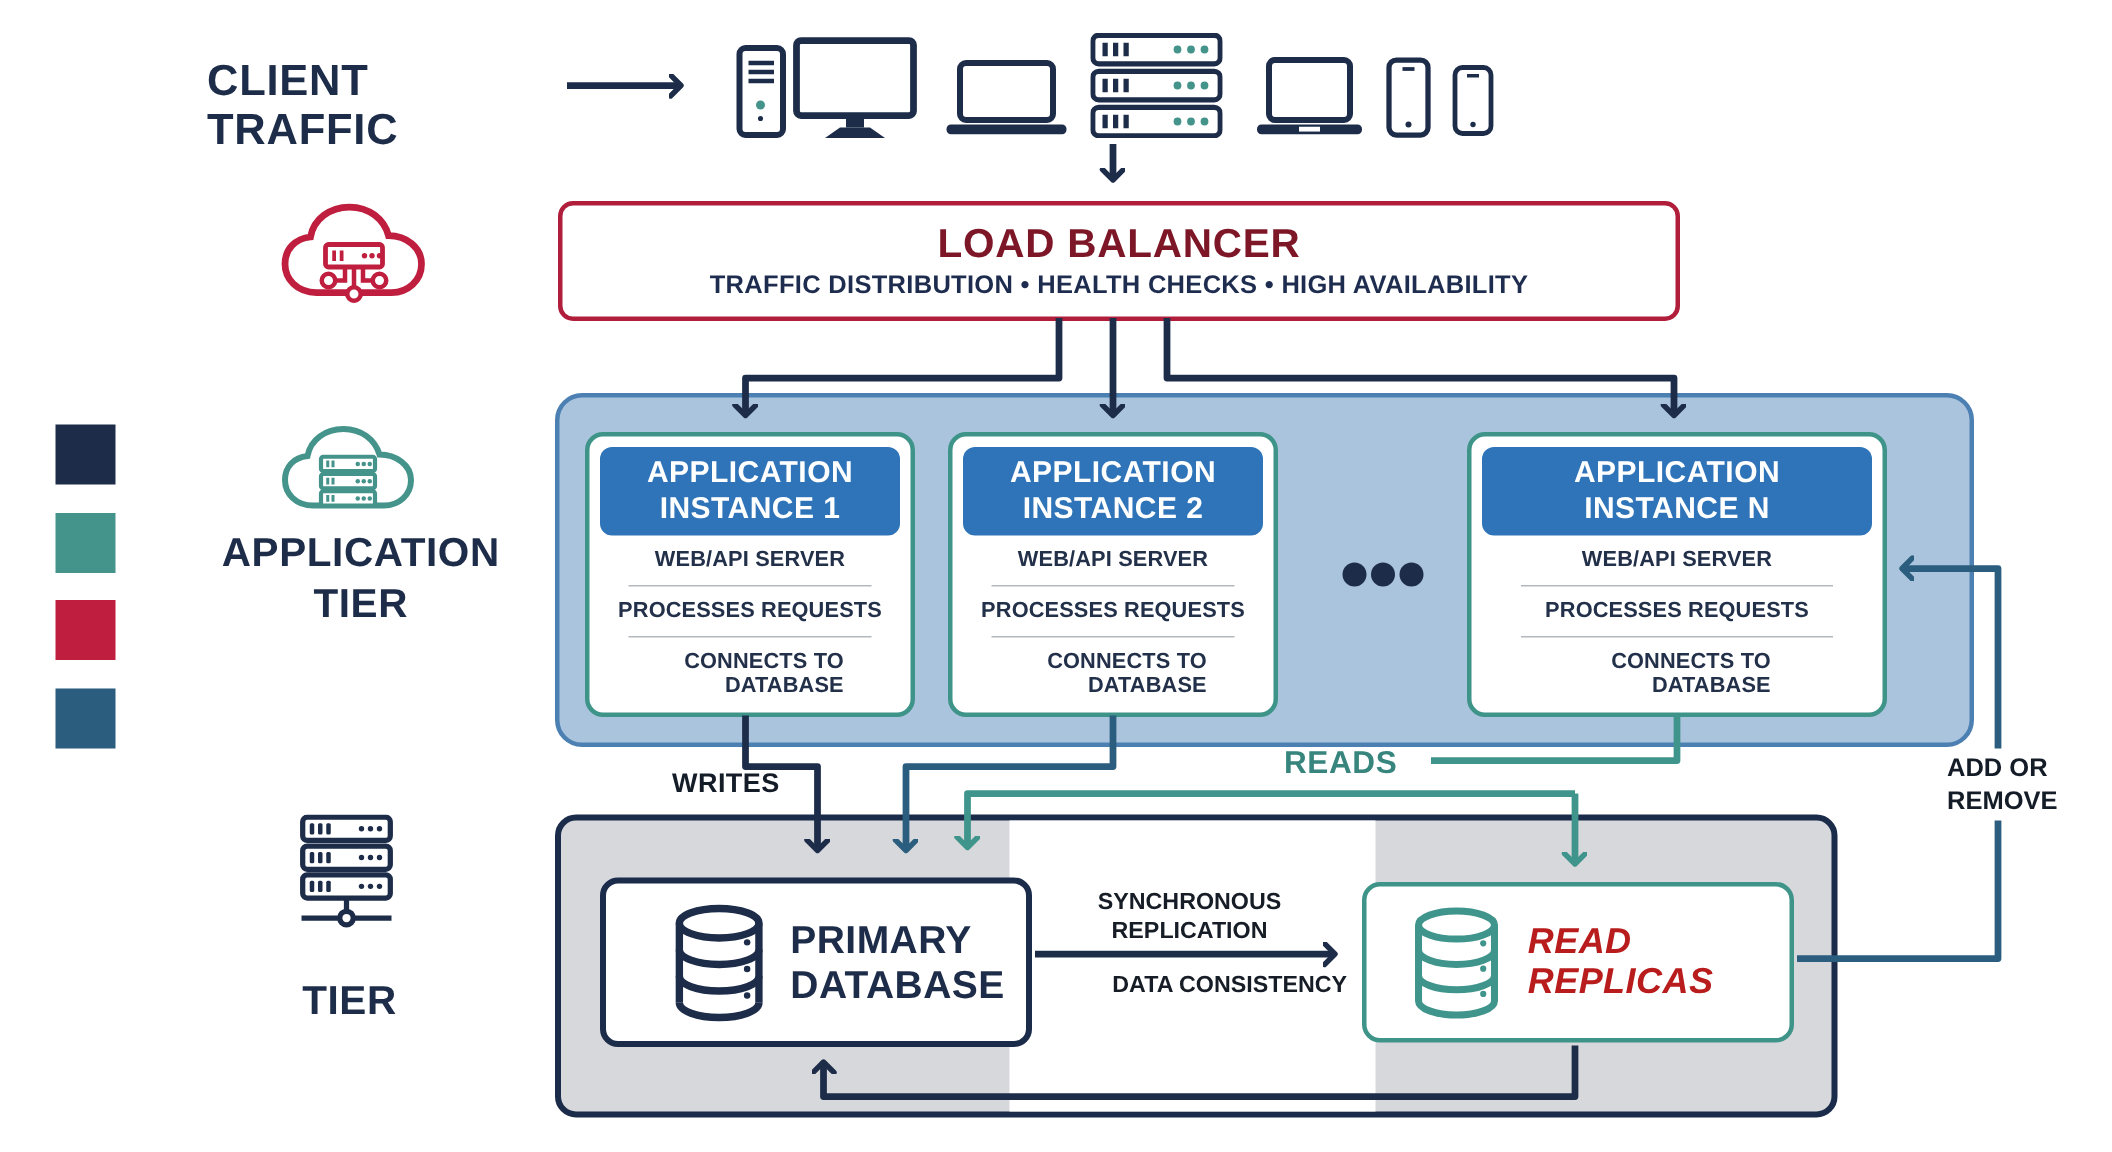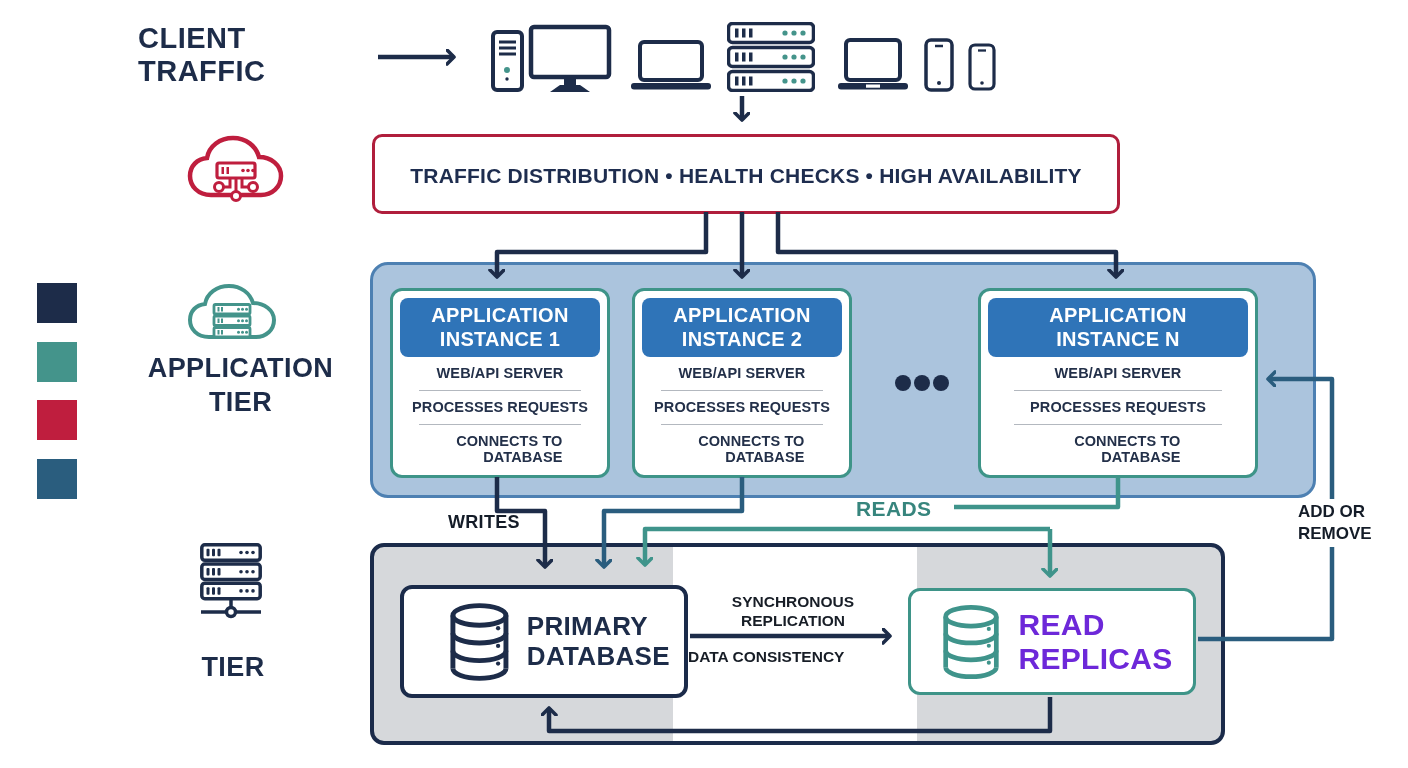--- a/index.html
+++ b/index.html
@@ -1,24 +1,24 @@
 <!DOCTYPE html>
 <html><head>
 <meta charset="utf-8">
 <style>
   html,body{margin:0;padding:0;background:#ffffff;}
   #canvas{position:relative;width:1408px;height:768px;background:#ffffff;overflow:hidden;
           font-family:"Liberation Sans",sans-serif;}
   .abs{position:absolute;}
   
-  .client-label{left:138px;top:22px;width:240px;font-size:29px;font-weight:800;color:#1d2c49;letter-spacing:.5px;}
+  .client-label{left:138px;top:38px;width:240px;font-size:29px;font-weight:800;color:#1d2c49;letter-spacing:.5px;}
   .lb-box{left:372px;top:134px;width:742px;height:74px;background:#fff;border:3.5px solid #b01e3c;border-radius:10px;
           display:flex;flex-direction:column;align-items:center;justify-content:center;z-index:2;}
   .lb-title{font-size:27px;font-weight:800;color:#7d1626;letter-spacing:.5px;line-height:1.05;}
-  .lb-sub{font-size:21px;font-weight:700;color:#1e2d4f;margin-top:4px;letter-spacing:.2px;}
+  .lb-sub{font-size:17px;font-weight:700;color:#1e2d4f;margin-top:4px;letter-spacing:.2px;}
   .asg-label{left:1030px;top:229px;width:320px;text-align:right;font-size:20px;font-weight:800;color:#26608f;letter-spacing:.4px;}
   .asg-box{left:370px;top:262px;width:940px;height:230px;background:#abc4dd;border:3px solid #4d80b2;border-radius:18px;z-index:1;}
   .card{background:#fff;border:3px solid #3e9488;border-radius:12px;z-index:2;display:flex;flex-direction:column;align-items:center;padding-top:7px;box-sizing:border-box;}
   .card1{left:390px;top:288px;width:220px;height:190px;}
   .card2{left:632px;top:288px;width:220px;height:190px;}
   .cardN{left:978px;top:288px;width:280px;height:190px;}
   .card-head{background:#2f74b8;border-radius:8px;color:#fff;font-size:20px;font-weight:800;text-align:center;
              line-height:1.18;padding:6px 10px;width:calc(100% - 34px);letter-spacing:.3px;}
   .card-item{font-size:14.5px;font-weight:700;color:#233049;text-align:right;margin-top:8px;line-height:1.15;letter-spacing:.1px;}
   .card-item.narrow{max-width:125px;}
@@ -27,23 +27,23 @@
   .app-tier-label{left:138px;top:352px;width:205px;}
   .db-tier-label{left:148px;top:617px;width:170px;}
   .sq{left:37px;width:40px;height:40px;}
   .db-box{left:370px;top:543px;width:855px;height:202px;background:#d6d8db;border:4px solid #1b2b4a;border-radius:14px;z-index:1;box-sizing:border-box;}
   .db-white-band{position:absolute;left:299px;top:0;width:244px;height:100%;background:#ffffff;}
   .primary-box{left:400px;top:585px;width:288px;height:113px;background:#fff;border:4px solid #1b2b4a;border-radius:12px;
                display:flex;align-items:center;justify-content:center;gap:16px;z-index:2;box-sizing:border-box;padding-left:44px;}
   .primary-title{width:160px;font-size:26px;font-weight:800;color:#1d2c49;line-height:1.12;letter-spacing:.3px;}
   .replica-box{left:908px;top:588px;width:288px;height:107px;background:#fff;border:3px solid #3e9488;border-radius:12px;
                display:flex;align-items:center;justify-content:center;gap:18px;z-index:2;box-sizing:border-box;}
-  .replica-title{width:145px;font-size:30px;font-weight:800;color:#6d28d9;line-height:1.12;letter-spacing:.3px;}
+  .replica-title{width:145px;font-size:24px;font-weight:800;color:#b91c1c;line-height:1.12;letter-spacing:.3px;font-style:italic;}
   .repl-top{left:700px;top:592px;width:186px;text-align:center;font-size:15.5px;font-weight:700;color:#171d26;line-height:1.25;z-index:6;}
-  .repl-bottom{left:688px;top:648px;width:210px;text-align:left;font-size:15.5px;font-weight:700;color:#171d26;z-index:6;}
+  .repl-bottom{left:688px;top:648px;width:210px;text-align:right;font-size:15.5px;font-weight:700;color:#171d26;z-index:6;}
   .writes-label{left:448px;top:512px;width:90px;font-size:18px;font-weight:800;color:#141c28;letter-spacing:.3px;z-index:6;}
   .reads-label{left:856px;top:497px;width:95px;font-size:21px;font-weight:800;color:#37857d;letter-spacing:.4px;z-index:6;}
   .aor-label{left:1298px;top:499px;width:86px;font-size:17px;font-weight:700;color:#141c28;line-height:1.3;background:#fff;z-index:6;padding:2px 0;}
   #wires{left:0;top:0;z-index:5;pointer-events:none;}
 </style>
 </head>
 <body>
 
 <div id="canvas">
 
@@ -106,20 +106,21 @@
       <circle cx="15" cy="45" r="2" fill="#1d2c49"></circle>
   </svg>
 
   <svg class="abs" style="left:968px;top:43px" width="28" height="48" viewBox="0 0 28 48">
     <rect x="2" y="2" width="24" height="44" rx="5" fill="#fff" stroke="#1d2c49" stroke-width="3.2"></rect>
     <path d="M10 7.5 H18" stroke="#1d2c49" stroke-width="2.3"></path>
       <circle cx="14" cy="40" r="1.8" fill="#1d2c49"></circle>
   </svg>
 
   <div class="abs lb-box">
+    <div class="lb-title">LOAD BALANCER</div>
     <div class="lb-sub">TRAFFIC DISTRIBUTION • HEALTH CHECKS • HIGH AVAILABILITY</div>
   </div>
 
   <div class="abs asg-box"></div>
 
   <div class="abs card card1">
     <div class="card-head"><span>APPLICATION</span><br><span>INSTANCE 1</span></div>
     <div class="card-item">WEB/API SERVER</div>
     <div class="card-div"></div>
     <div class="card-item">PROCESSES REQUESTS</div>

